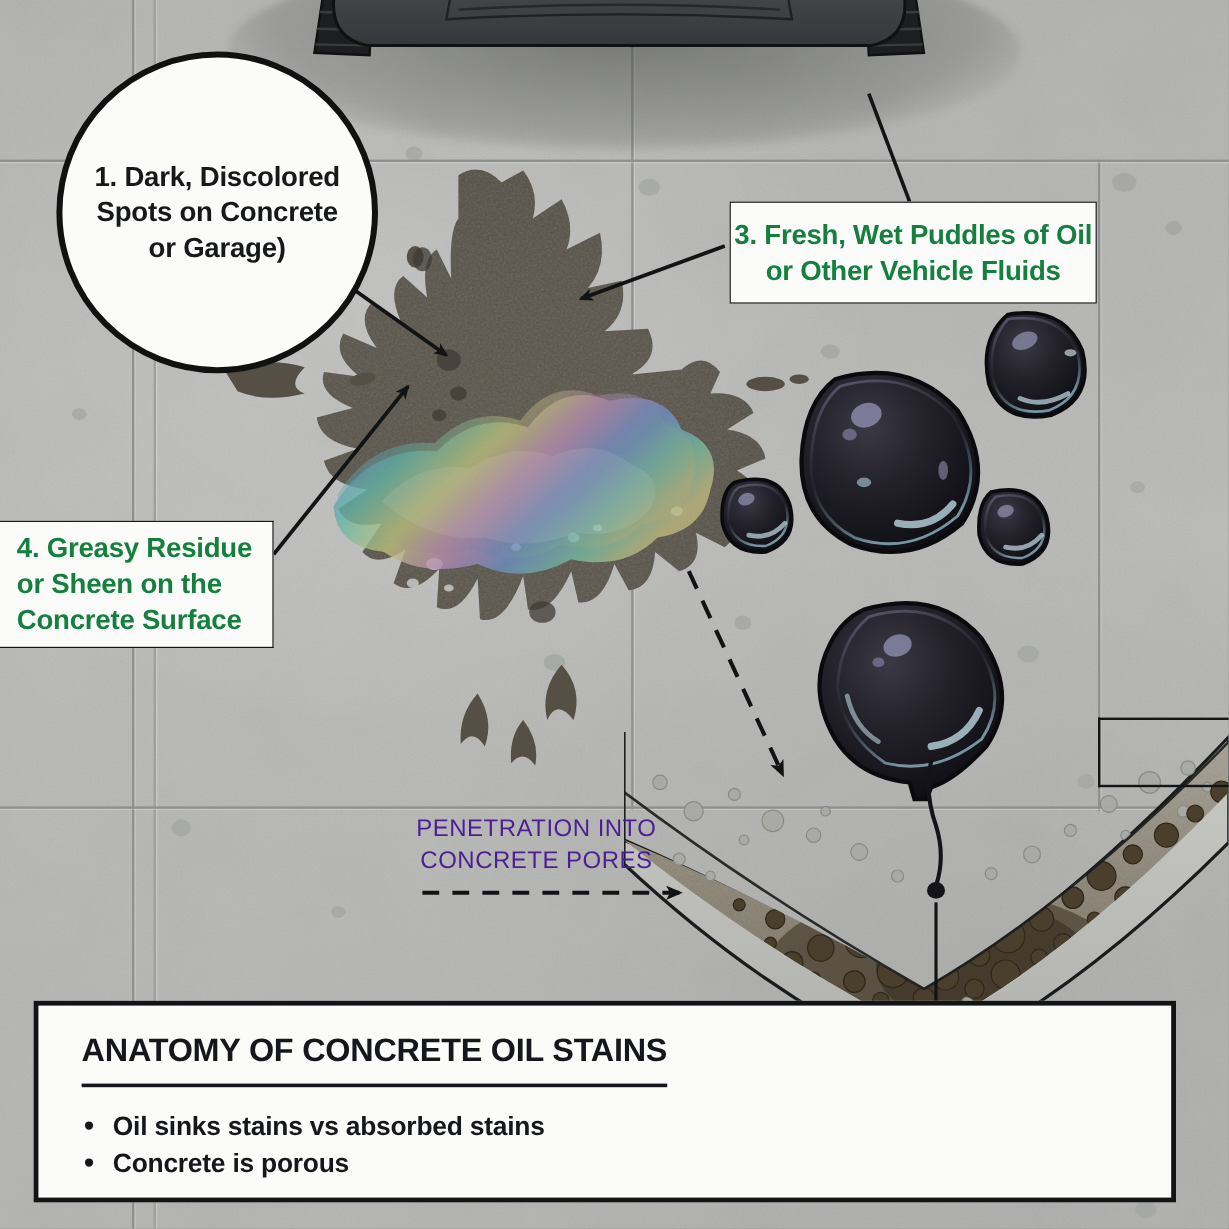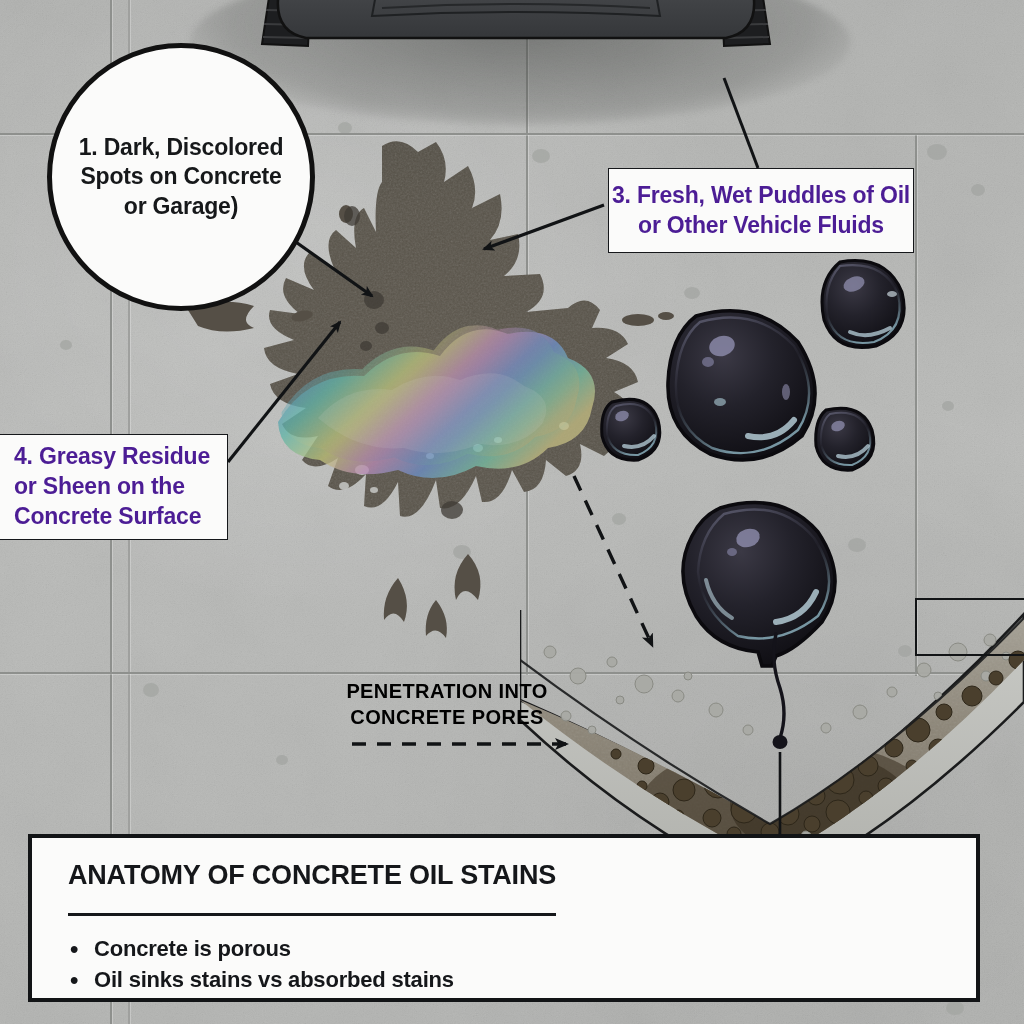--- a/index.html
+++ b/index.html
@@ -52,44 +52,44 @@
   }
   .callout-circle .txt{
     font-size:23px;font-weight:bold;color:#16181a;line-height:1.28;
     text-align:center;letter-spacing:-.2px;padding:0 26px;
   }
   .callout-box{
     position:absolute;background:#fbfbfa;border:1.5px solid #15171a;
     box-sizing:border-box;
   }
   .callout-box .txt{
-    font-size:23px;font-weight:bold;color:#4c1d95;line-height:1.3;letter-spacing:-.2px;
+    font-size:23px;font-weight:bold;color:#15803d;line-height:1.3;letter-spacing:-.2px;
   }
   #label3{left:608px;top:168px;width:306px;height:85px;
           display:flex;align-items:center;justify-content:center;text-align:center;}
   #label2{left:-14px;top:434px;width:242px;height:106px;border-left:none;
           display:flex;align-items:center;padding-left:28px;}
   #label2 .txt{text-align:left;}
 
   .plain-label{
-    position:absolute;font-weight:bold;color:#000000;letter-spacing:.4px;
+    position:absolute;font-weight:normal;color:#4c1d95;letter-spacing:.4px;
   }
   #pen-label{left:322px;top:679px;width:250px;font-size:20px;line-height:1.28;text-align:center;}
   #pores-label{left:700px;top:896px;width:230px;font-size:22px;line-height:1.3;text-align:center;letter-spacing:-.2px;}
 
   
   .legend{
     position:absolute;left:28px;top:834px;width:952px;height:168px;
     background:#fbfbfa;border:4px solid #121416;box-sizing:border-box;
     padding:22px 30px 0 36px;
   }
   .legend h1{
     margin:0 0 4px 0;font-size:27px;font-weight:bold;color:#15171a;
     letter-spacing:-.2px;display:inline-block;
-    border-bottom:3px solid #15171a;padding-bottom:22px;
+    border-bottom:3px solid #15171a;padding-bottom:12px;
   }
   .legend ul{margin:13px 0 0 0;padding:0;list-style:none;}
   .legend li{
     font-size:22px;font-weight:bold;color:#15171a;line-height:1.42;
     padding-left:26px;position:relative;letter-spacing:-.2px;
   }
   .legend li:before{
     content:"\2022";position:absolute;left:2px;top:-1px;font-size:24px;
   }
   
@@ -542,18 +542,18 @@
     <div class="txt">4. Greasy Residue or Sheen on the Concrete Surface</div>
   </div>
 
   <div class="plain-label" id="pen-label">PENETRATION INTO CONCRETE PORES</div>
 
   <div class="plain-label" id="pores-label">Concrete Pores &amp; Capiilaries</div>
 
   <div class="legend">
     <h1>ANATOMY OF CONCRETE OIL STAINS</h1>
     <ul>
+      <li>Oil sinks stains vs absorbed stains</li>
       <li>Concrete is porous</li>
-      <li>Oil sinks stains vs absorbed stains</li>
     </ul>
   </div>
 
 </div>
 
 </body></html>

